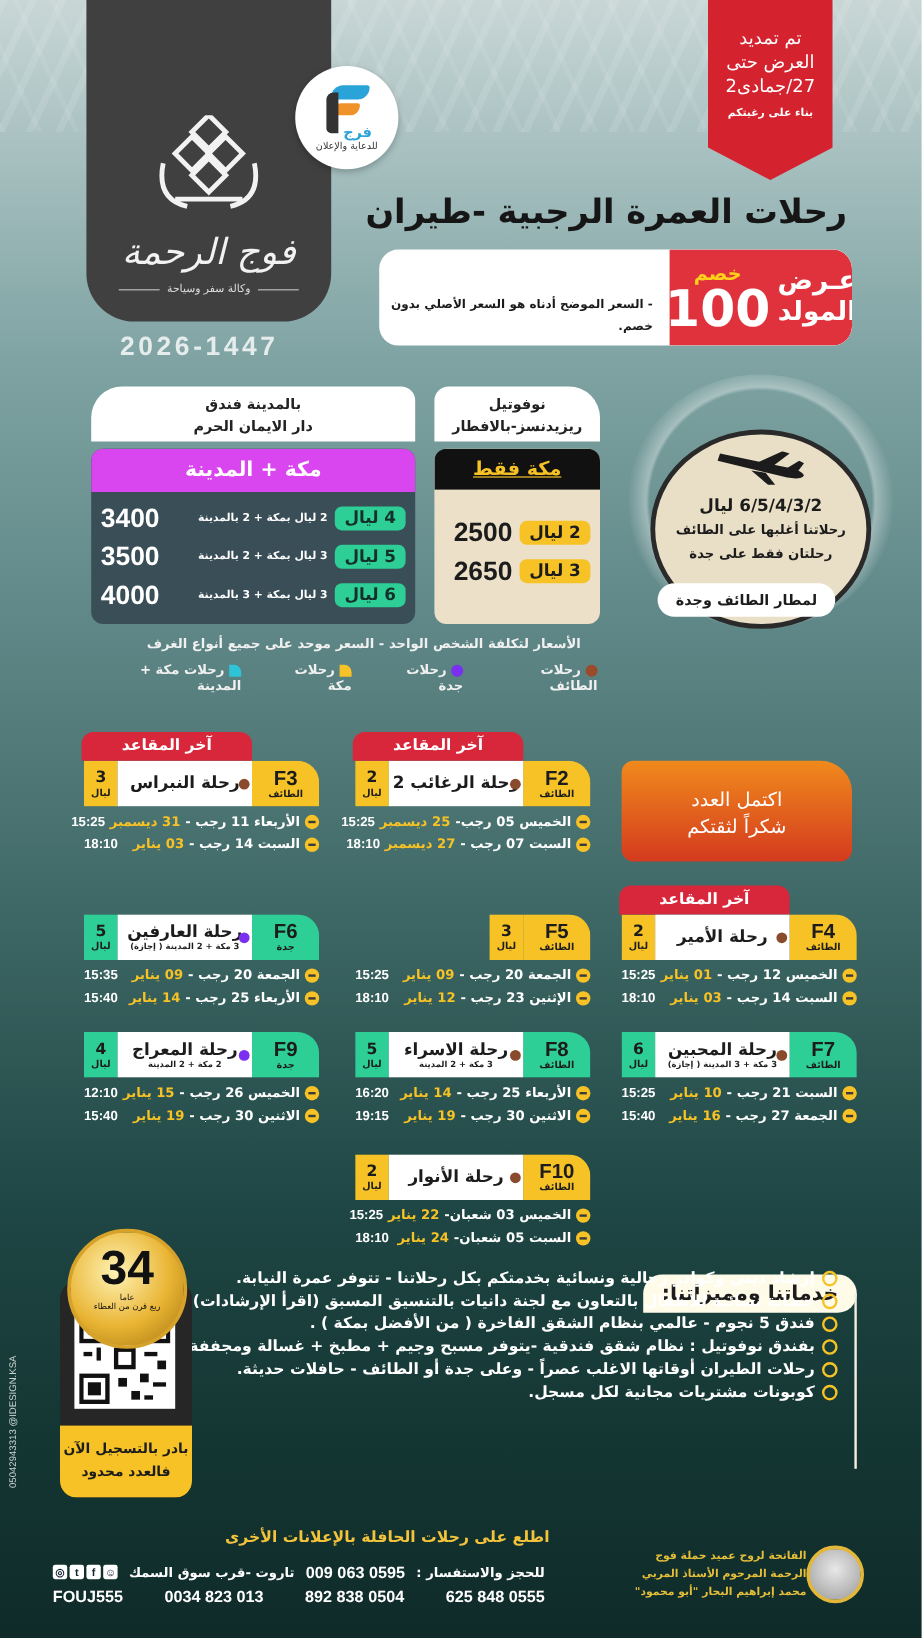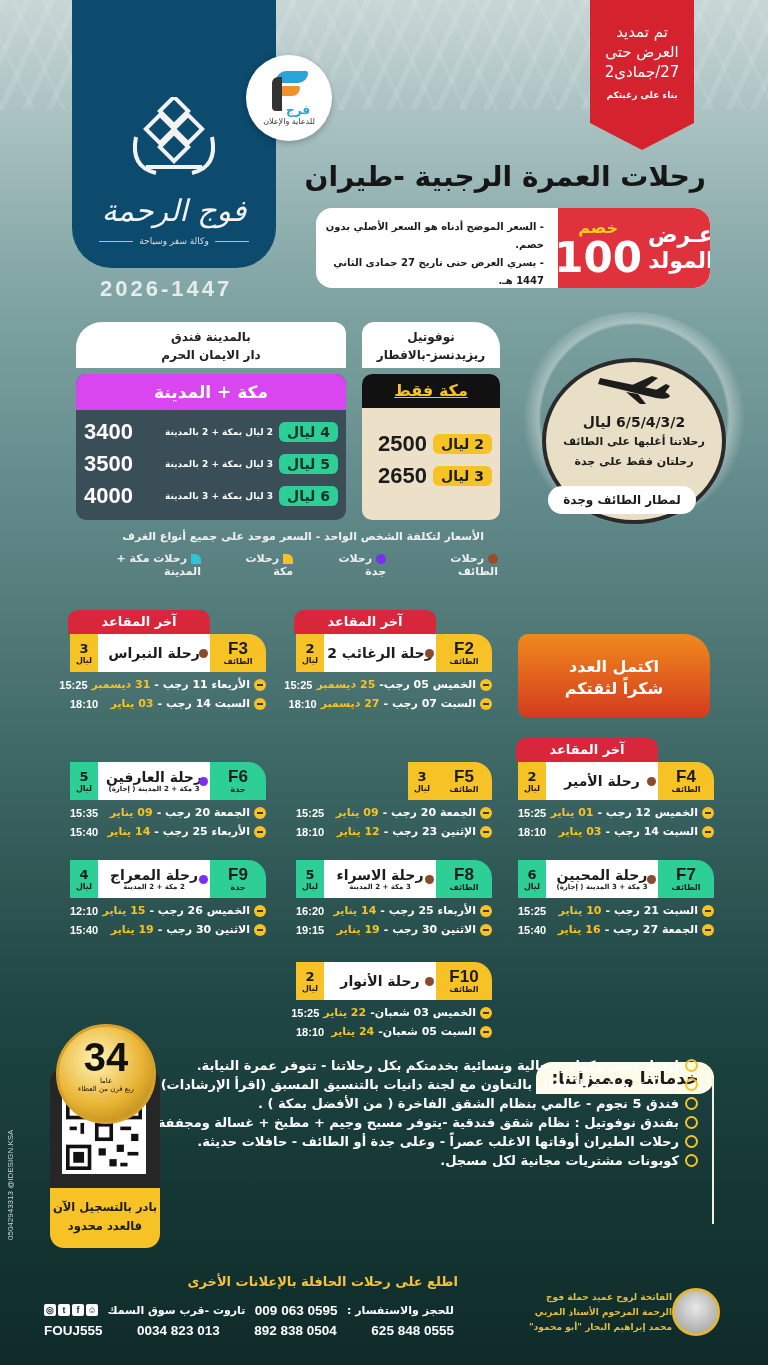--- a/index.html
+++ b/index.html
@@ -13,21 +13,21 @@
   .abs { position: absolute; }
   .calli-bg {
     position: absolute; left: 0; top: 0; width: 768px; height: 110px;
     background:
       repeating-linear-gradient(115deg, rgba(255,255,255,0.10) 0 6px, transparent 6px 22px),
       repeating-linear-gradient(65deg, rgba(255,255,255,0.07) 0 4px, transparent 4px 28px);
   }
   
   .logo-panel {
     left: 72px; top: 0; width: 204px; height: 268px;
-    background: #0c4a6e; border-radius: 0 0 40px 40px;
+    background: #404040; border-radius: 0 0 40px 40px;
     display: flex; flex-direction: column; align-items: center; justify-content: flex-end; padding-bottom: 22px;
   }
   .logo-mark { width: 96px; height: 84px; margin-bottom: 12px; }
   .logo-name { font-family: "DejaVu Serif", serif; font-size: 30px; color: #f2f2f2; font-style: italic; }
   .logo-sub { font-size: 9px; color: #ddd; margin-top: 8px; display: flex; align-items: center; gap: 6px; }
   .logo-sub::before, .logo-sub::after { content: ""; width: 34px; height: 1px; background: #bbb; }
   .year { left: 100px; top: 276px; font-family: "Liberation Sans", sans-serif; font-weight: 700; font-size: 22px; letter-spacing: 3px; color: #e6ecec; direction: ltr; }
   
   .f-logo {
     left: 246px; top: 55px; width: 86px; height: 86px; border-radius: 50%;
@@ -58,21 +58,21 @@
   }
   .offer-red {
     width: 152px; height: 100%; background: #e0323c; border-radius: 0 16px 16px 0;
     display: flex; align-items: center; justify-content: center; gap: 6px; color: #fff;
   }
   .offer-word { font-size: 22px; font-weight: 700; line-height: 26px; text-align: center; }
   .offer-disc { display: flex; flex-direction: column; align-items: center; }
   .offer-disc .k { color: #ffd21a; font-size: 16px; font-weight: 700; }
   .offer-disc .n { font-size: 42px; font-weight: 700; line-height: 42px; }
   .offer-notes { flex: 1; padding: 10px 14px 0 8px; color: #1b1b1b; font-size: 10px; font-weight: 700; line-height: 18px; }
-  .offer-notes li { list-style: none; }
+  .offer-notes li { list-style: none; margin-top: 28px; }
   .offer-notes li::before { content: "-  "; }
   
   .hotel-card { background: #fff; border-radius: 12px 12px 0 0; color: #222; font-size: 12px; font-weight: 700; text-align: center; line-height: 18px; padding-top: 6px; }
   .hc-madinah { left: 76px; top: 322px; width: 270px; height: 46px; border-top-left-radius: 26px; }
   .hc-makkah { left: 362px; top: 322px; width: 138px; height: 46px; border-top-right-radius: 26px; }
   .pkg-mm { left: 76px; top: 374px; width: 270px; height: 146px; border-radius: 10px; overflow: hidden; background: #3a4e57; }
   .pkg-mm .head { height: 36px; background: #d946ef; text-align: center; font-size: 17px; font-weight: 700; line-height: 36px; }
   .pkg-row { display: flex; align-items: center; height: 32px; padding: 0 8px; gap: 6px; }
   .pkg-row .nights { background: #2ecf97; color: #15302a; font-weight: 700; font-size: 14px; border-radius: 6px; padding: 2px 8px; }
   .pkg-row .desc { font-size: 9px; font-weight: 700; color: #fff; flex: 1; }
@@ -109,21 +109,21 @@
   .trip-head .nights { width: 28px; display: flex; flex-direction: column; align-items: center; justify-content: center; color: #1c1c1c; font-weight: 700; }
   .trip-head .nights .n { font-size: 13px; line-height: 14px; }
   .trip-head .nights .u { font-size: 8px; }
   .y .code, .y .nights { background: #f6c226; }
   .g .code, .g .nights { background: #2ecf97; }
   .date-line { display: flex; align-items: center; gap: 4px; font-size: 11px; font-weight: 700; color: #fff; margin-top: 6px; direction: rtl; white-space: nowrap; }
   .date-line .ic { width: 12px; height: 12px; border-radius: 50%; background: #f6c226; position: relative; flex: none; }
   .date-line .ic::after { content: ""; position: absolute; left: 3px; top: 5px; width: 6px; height: 2px; background: #3a3a3a; }
   .date-line .hl { color: #f6c226; }
   .date-line .tm { margin-right: auto; font-family: "Liberation Sans", sans-serif; }
-  .full-card { left: 518px; top: 634px; width: 192px; height: 84px; border-radius: 10px 26px 10px 10px; background: linear-gradient(180deg, #f08a1c, #d43a1f); text-align: center; padding-top: 22px; font-size: 16px; font-weight: 700; line-height: 22px; color: #fff; }
+  .full-card { left: 518px; top: 634px; width: 192px; height: 84px; border-radius: 10px 26px 10px 10px; background: linear-gradient(180deg, #f08a1c, #d43a1f); text-align: center; padding-top: 22px; font-size: 16px; font-weight: 400; line-height: 22px; color: #fff; }
   
   .svc-title { left: 536px; top: 1062px; width: 178px; height: 32px; background: #fffbe9; border-radius: 16px 16px 16px 0; color: #1c1c1c; font-size: 17px; font-weight: 700; text-align: center; line-height: 32px; }
   .svc-line { left: 712px; top: 1078px; width: 2px; height: 146px; background: #f3efe0; }
   .svc-list { right: 70px; top: 1056px; width: 540px; list-style: none; font-size: 13px; font-weight: 700; line-height: 19px; color: #fff; }
   .svc-list li { display: flex; align-items: center; gap: 6px; white-space: nowrap; }
   .svc-list li::before { content: ""; width: 9px; height: 9px; border-radius: 50%; border: 2px solid #f6c226; flex: none; }
   
   .badge { left: 56px; top: 1024px; width: 100px; height: 100px; border-radius: 50%; background: radial-gradient(circle at 40% 35%, #fff3b5, #e9b433 55%, #a2740f 100%); border: 3px solid #d6a22a; color: #111; text-align: center; }
   .badge .num { font-family: "Liberation Sans", sans-serif; font-size: 40px; font-weight: 700; margin-top: 10px; line-height: 40px; }
   .badge .yrs { font-size: 7px; }

